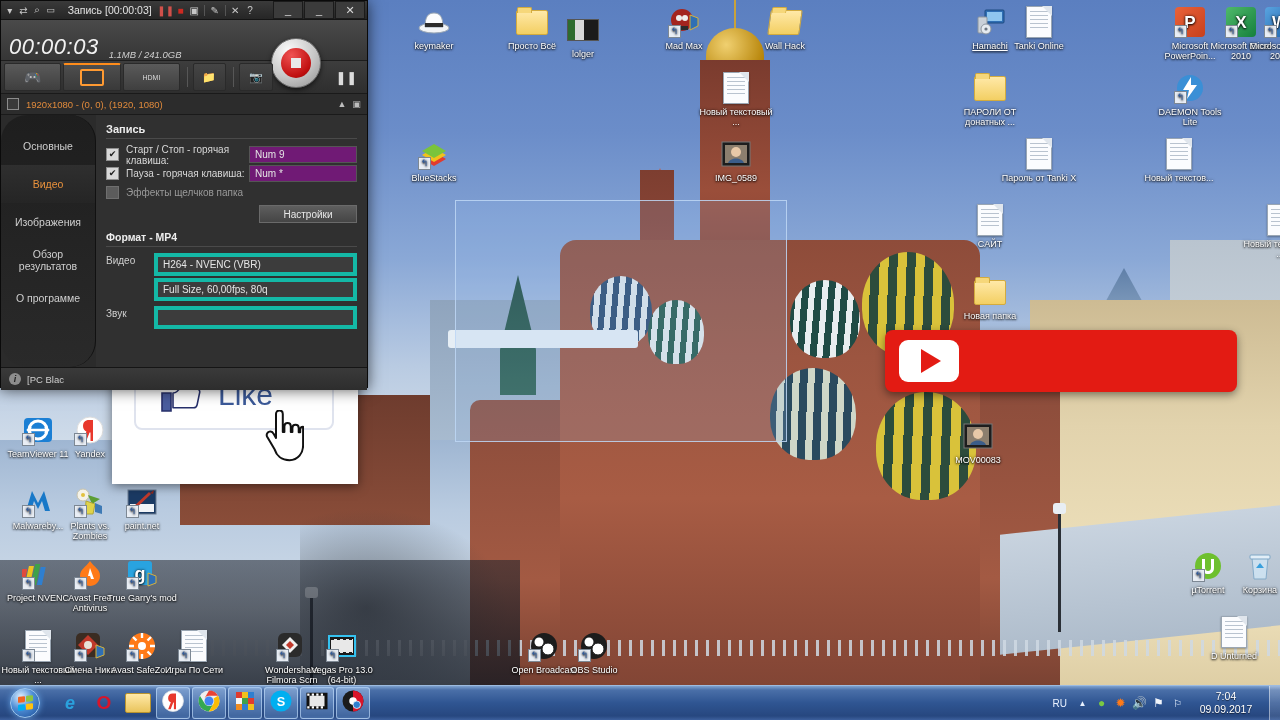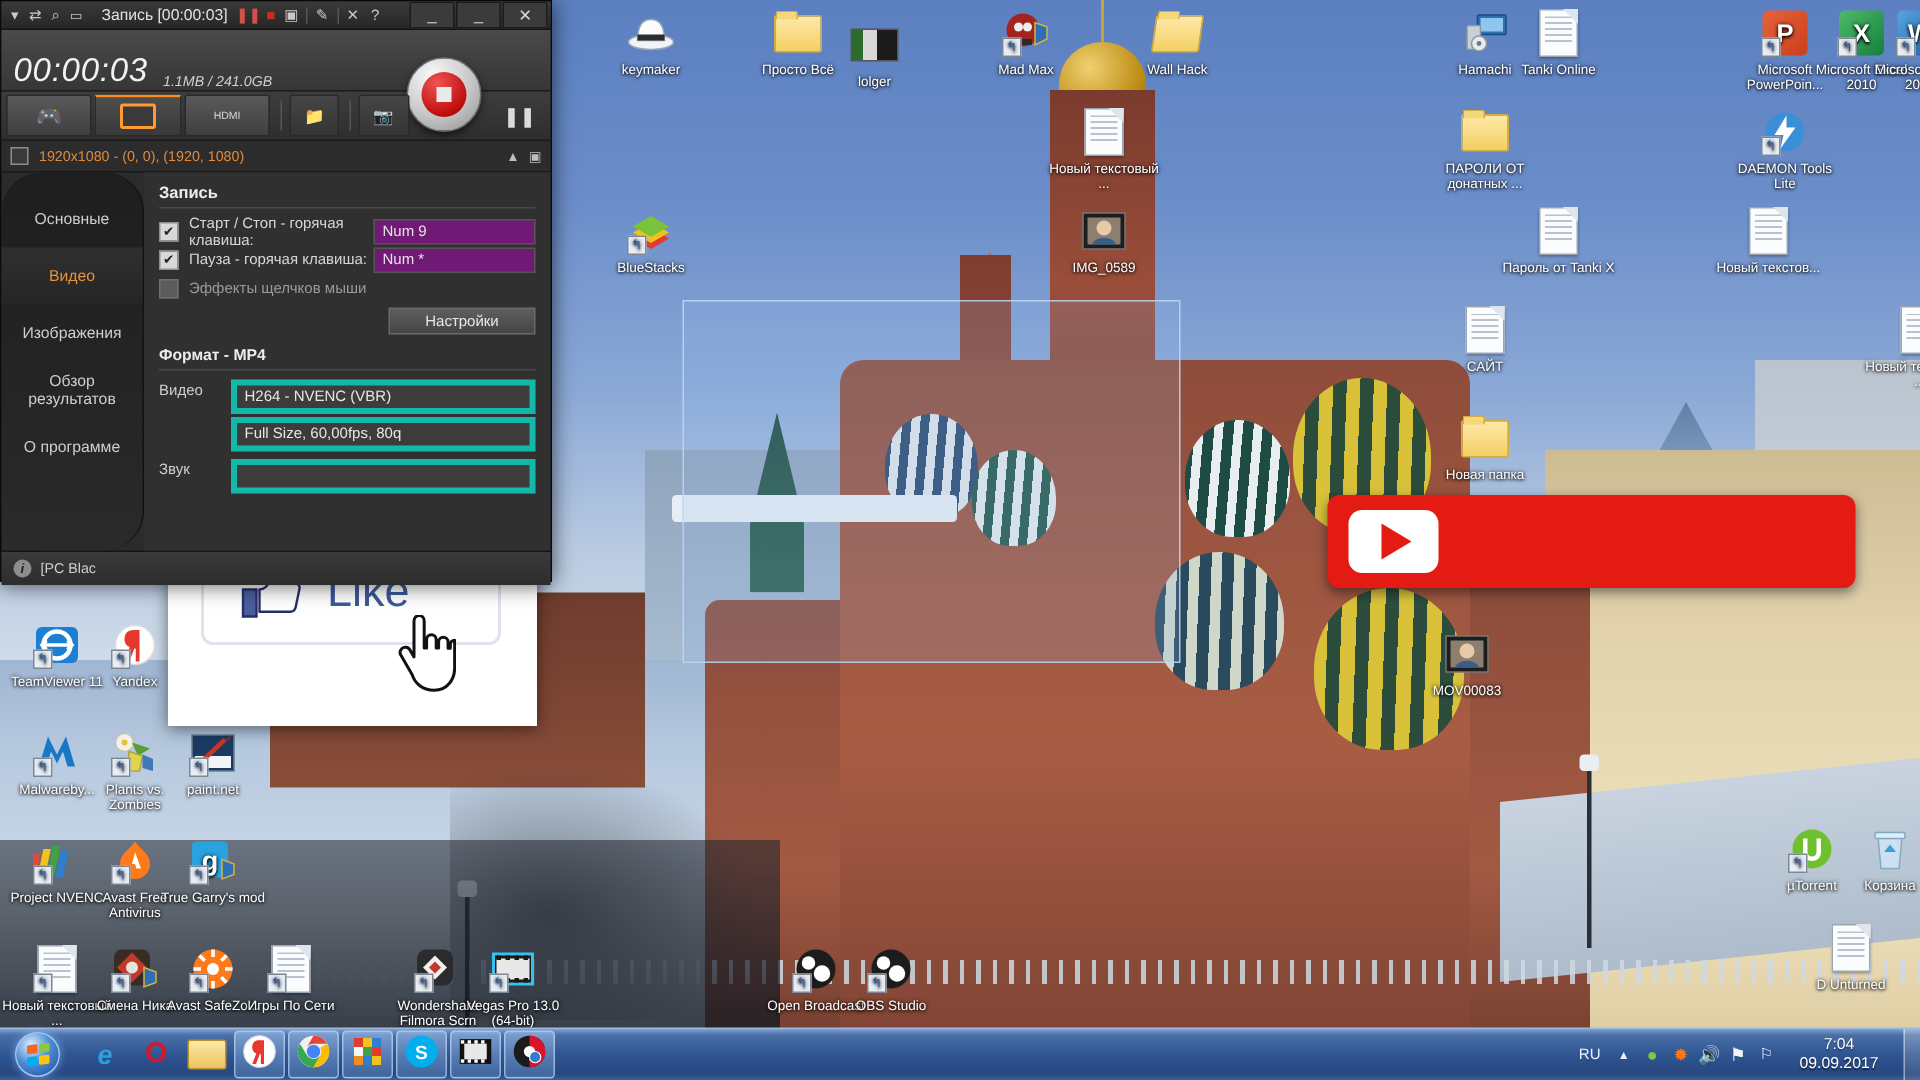--- a/index.html
+++ b/index.html
@@ -421,21 +421,21 @@
         <span class="shortcut-arrow">↰</span>
       </span>
       <span class="lbl">Mad Max</span>
     </div>
     <div class="icon" style="left: 747px; top: 6px;">
       <span class="glyph">
         <span class="gfolder" style="transform:skewX(-8deg)"></span>
       </span>
       <span class="lbl">Wall Hack</span>
     </div>
-    <div class="icon" style="left: 952px; top: 6px;">
+    <div class="icon" style="left: 952px; top: 6px; text-decoration: underline;">
       <span class="glyph">
         <svg width="32" height="28" viewBox="0 0 32 28">
           <rect x="11" y="2" width="19" height="13" rx="1" fill="#2f6fb5" stroke="#1d4a80"></rect>
           <rect x="13" y="4" width="15" height="9" fill="#8fc6ef"></rect>
           <rect x="4" y="9" width="9" height="16" rx="1" fill="#c9d0d8" stroke="#8d969f"></rect>
           <circle cx="12" cy="21" r="5" fill="#e6ebf0" stroke="#8d969f"></circle>
           <circle cx="12" cy="21" r="1.6" fill="#6d7681"></circle>
         </svg>
       </span>
       <span class="lbl">Hamachi</span>
@@ -876,21 +876,21 @@
             <span class="t">Старт / Стоп - горячая клавиша:</span>
             <span class="fld">Num 9</span>
           </div>
           <div class="optrow">
             <span class="cb">✔</span>
             <span class="t">Пауза - горячая клавиша:</span>
             <span class="fld">Num *</span>
           </div>
           <div class="optrow">
             <span class="cb off"></span>
-            <span class="t dim">Эффекты щелчков мыши</span>
+            <span class="t dim">Эффекты щелчков папка</span>
           </div>
         </div>
       <div class="btn-settings">Настройки</div>
       <div class="fmt-title">Формат - MP4</div>
       <div class="fmt-rule"></div>
       <div id="fmt-list">
           <div class="frow">
             <span class="k">Видео</span>
             <span class="fvals">
               <span class="fval">H264 - NVENC (VBR)</span>

